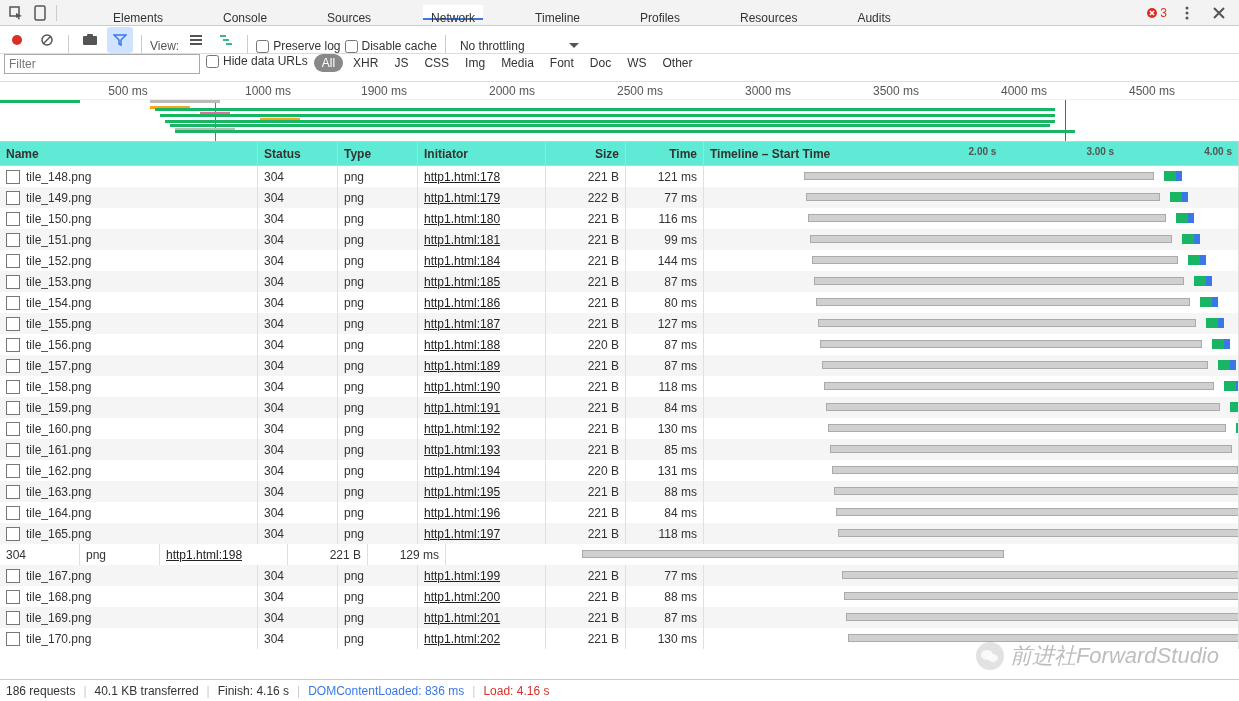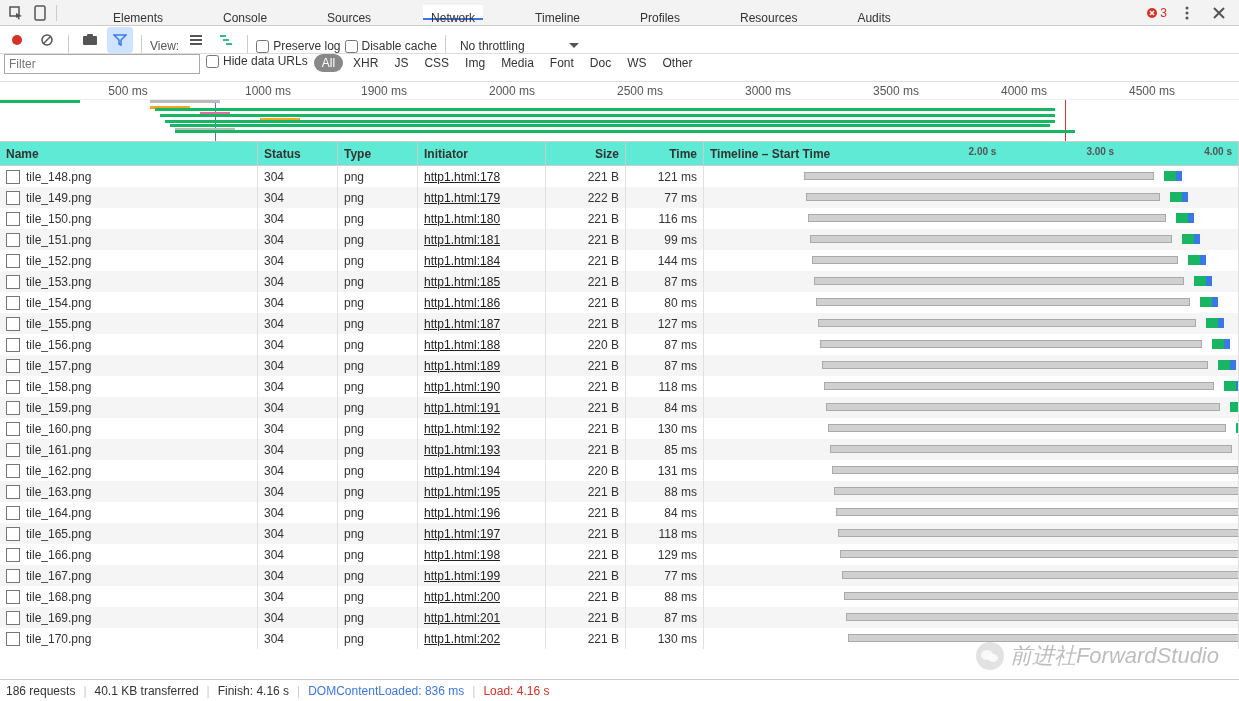--- a/index.html
+++ b/index.html
@@ -578,24 +578,20 @@
           <a>http1.html:197</a>
         </div>
     <div class="cell size">221 B</div>
     <div class="cell time">118 ms</div>
     <div class="cell tl">
       <div class="req-bar" style="left:134px;width:418px"></div>
 
     </div>
       </div>
       <div class="row">
-    <div class="cell name">
-          <div class="file-icon"></div>
-          <span>tile_166.png</span>
-        </div>
     <div class="cell status">304</div>
     <div class="cell type">png</div>
     <div class="cell init">
           <a>http1.html:198</a>
         </div>
     <div class="cell size">221 B</div>
     <div class="cell time">129 ms</div>
     <div class="cell tl">
       <div class="req-bar" style="left:136px;width:422px"></div>
 

